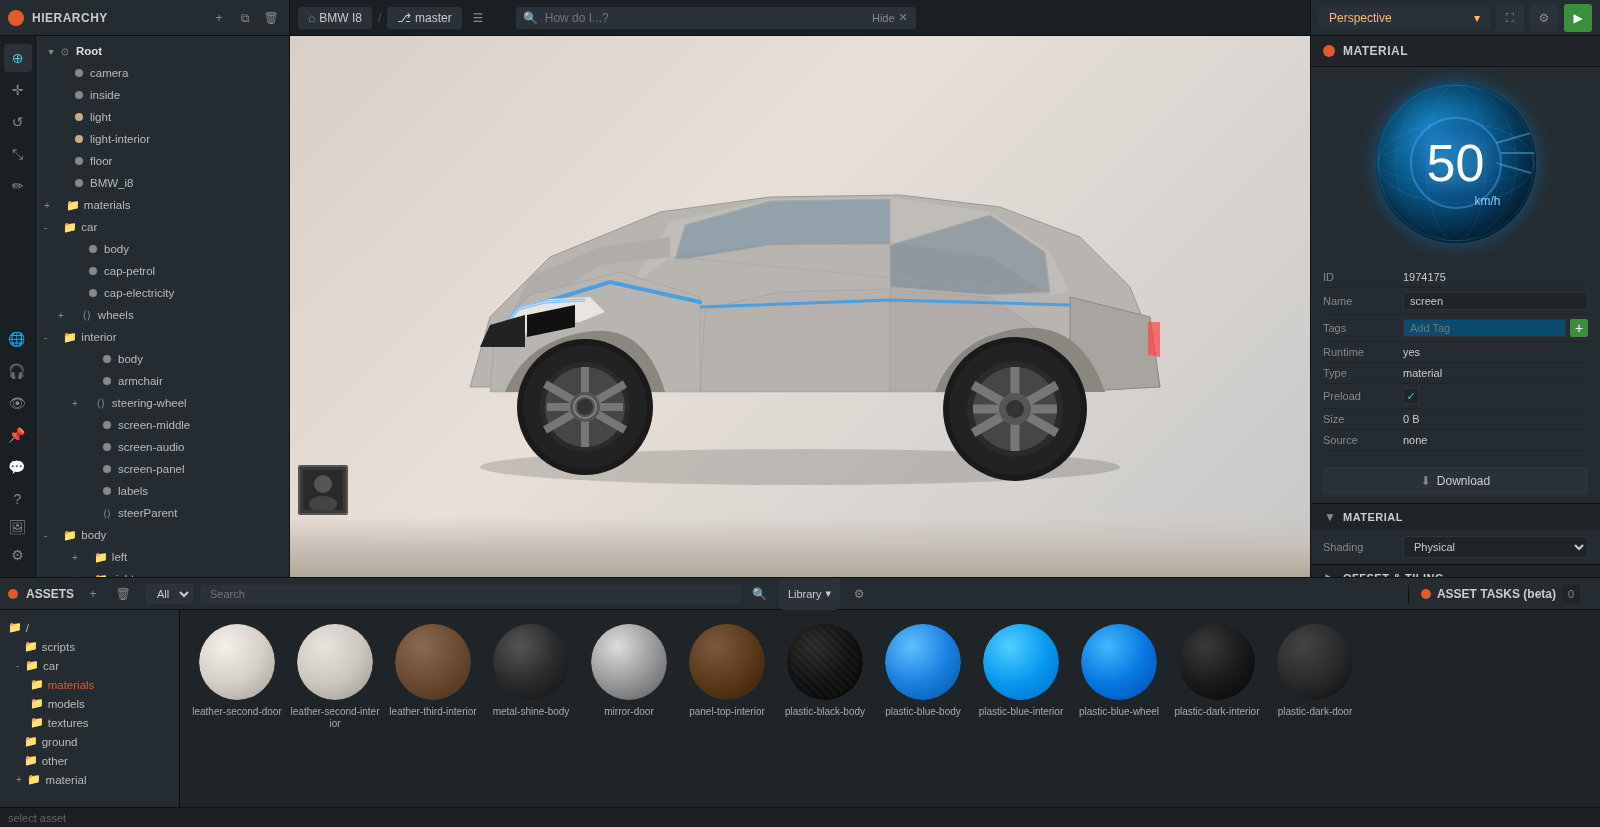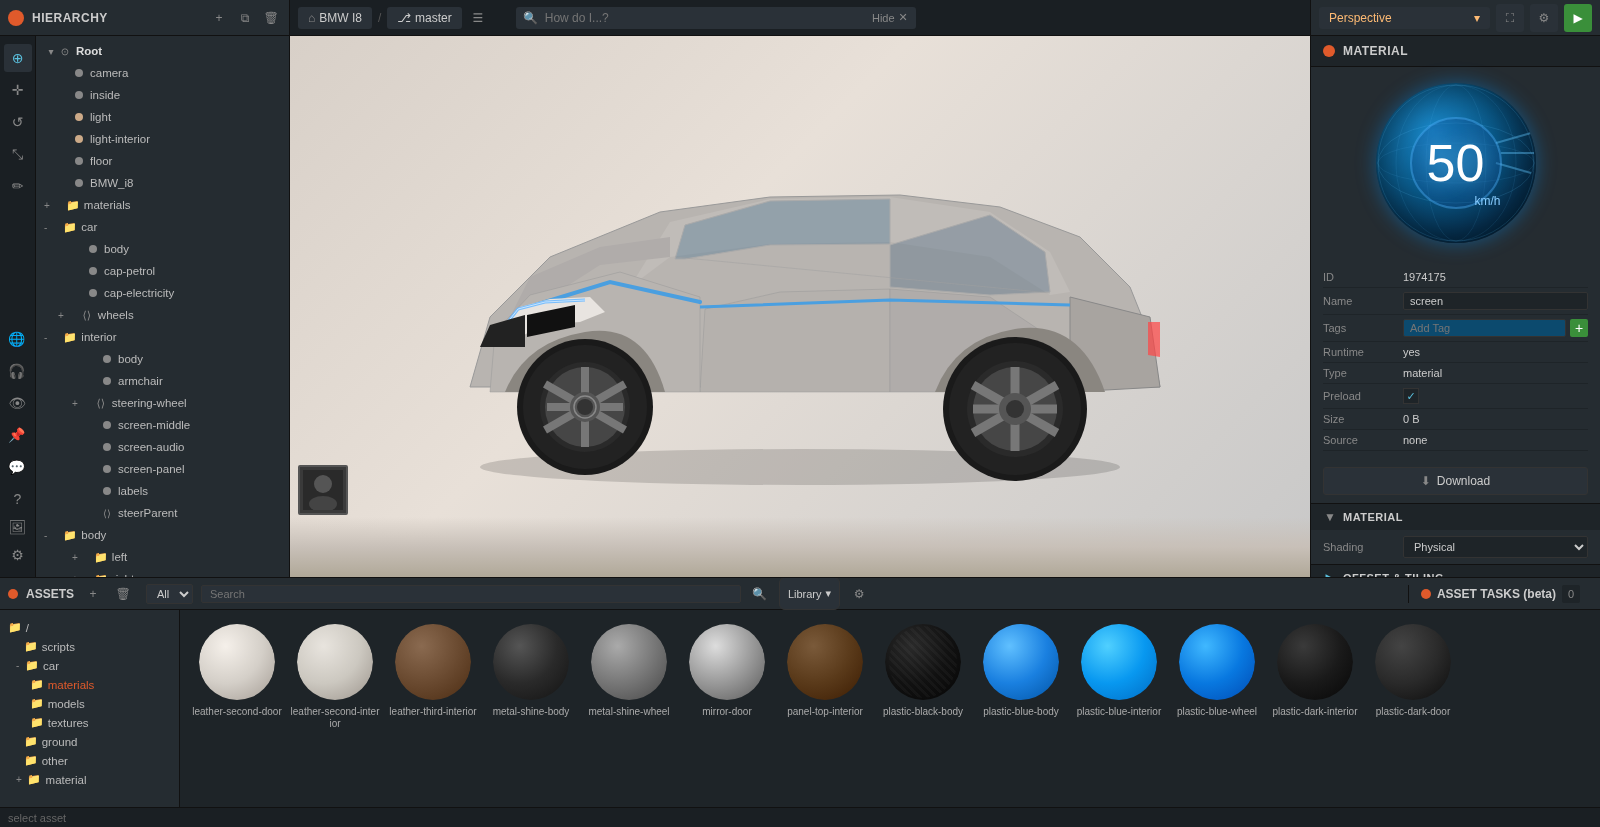--- a/index.html
+++ b/index.html
@@ -702,26 +702,20 @@
           <span class="asset-label">leather-third-interior</span>
         </div>
         <div class="asset-item">
           <div class="asset-thumb">
             <div style="width:80px;height:80px;border-radius:50%;background:radial-gradient(circle at 35% 30%, #555, #2a2a2a, #111)"></div>
           </div>
           <span class="asset-label">metal-shine-body</span>
         </div>
         <div class="asset-item">
           <div class="asset-thumb">
-            <div style="width:80px;height:80px;border-radius:50%;background:radial-gradient(circle at 35% 30%, #aaa, #777, #444)"></div>
-          </div>
-          <span class="asset-label">metal-shine-wheel</span>
-        </div>
-        <div class="asset-item">
-          <div class="asset-thumb">
             <div style="width:80px;height:80px;border-radius:50%;background:radial-gradient(circle at 35% 30%, #ddd, #999, #555)"></div>
           </div>
           <span class="asset-label">mirror-door</span>
         </div>
 
         <div class="asset-item">
           <div class="asset-thumb">
             <div style="width:80px;height:80px;border-radius:50%;background:radial-gradient(circle at 35% 30%, #7a5a3a, #5a3a1a, #3a1a00)"></div>
           </div>
           <span class="asset-label">panel-top-interior</span>

